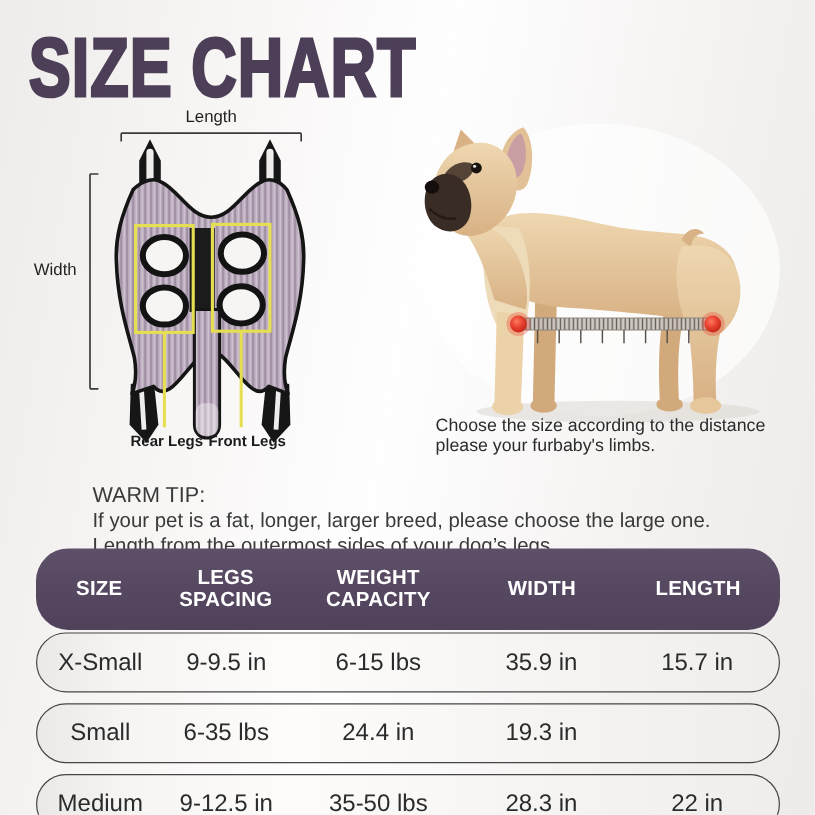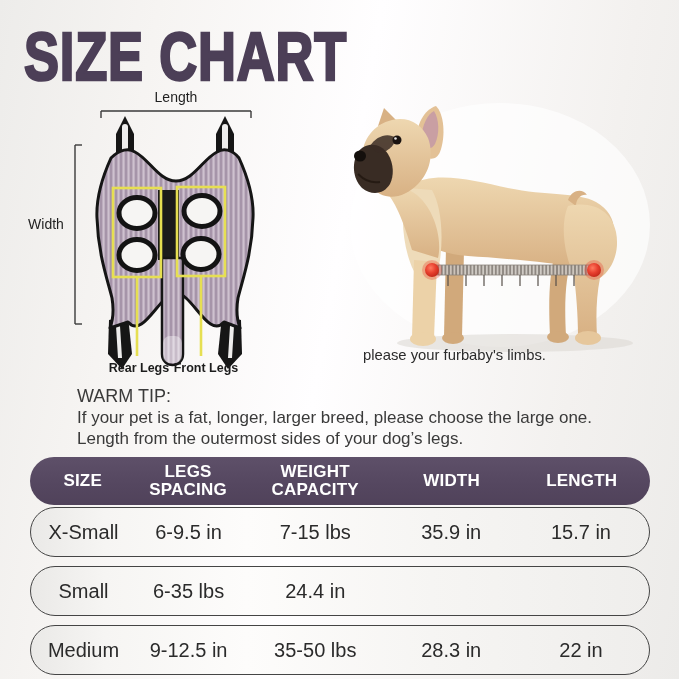--- a/index.html
+++ b/index.html
@@ -12,26 +12,26 @@
     position:absolute;left:24px;top:16px;margin:0;white-space:nowrap;
     font-size:64px;font-weight:bold;color:#4c3f57;letter-spacing:1px;
     -webkit-text-stroke:2.4px #4c3f57;
     transform:scale(0.82,1.08);transform-origin:left top;
   }
   .harness-svg{position:absolute;left:25px;top:88px;width:250px;height:300px;}
   .dog-svg{position:absolute;left:350px;top:100px;width:302px;height:258px;}
   .dim-label{font-size:14px;fill:#1f1f1f;}
   .leg-label{font-size:12.5px;font-weight:bold;fill:#1c1c1c;}
   .dog-caption{position:absolute;left:363px;top:347px;font-size:14.8px;line-height:1.14;color:#2b2b2b;}
-  .warm-tip{position:absolute;left:77px;top:386px;font-size:17px;line-height:1.22;color:#3a3a3a;}
+  .warm-tip{position:absolute;left:77px;top:402px;font-size:17px;line-height:1.22;color:#3a3a3a;}
   .warm-tip .wt-head{font-size:18px;}
   .size-table{position:absolute;left:30px;top:457px;width:620px;}
   .thead,.trow{display:grid;grid-template-columns:17% 17% 24% 20% 22%;align-items:center;text-align:center;}
   .thead{
-    height:48px;border-radius:27px;color:#ffffff;font-weight:bold;font-size:17px;
+    height:68px;border-radius:27px;color:#ffffff;font-weight:bold;font-size:17px;
     line-height:1.08;letter-spacing:.2px;
     background:linear-gradient(180deg,#5e5069 0%,#554760 55%,#50425a 100%);
   }
   .thead .cell{white-space:pre-line;}
   .trow{
     height:48px;margin-top:9px;border:1.6px solid #454545;border-radius:26px;
     font-size:20px;color:#2b2b2b;
     background:linear-gradient(90deg,#eae9e7 0%,#f6f5f3 12%,#fdfcfb 35%,#f6f5f3 65%,#efeeec 100%);
   }
   .trow.first{margin-top:2px;}
@@ -180,20 +180,21 @@
         <line x1="224" y1="175" x2="224" y2="186"></line>
     </g>
     <circle cx="82" cy="170" r="10" fill="#e8402f" opacity="0.32"></circle>
     <circle cx="82" cy="170" r="7" fill="url(#gRed)"></circle>
     <circle cx="244" cy="170" r="10" fill="#e8402f" opacity="0.32"></circle>
     <circle cx="244" cy="170" r="7" fill="url(#gRed)"></circle>
   </g>
 </svg>
 
 <div class="dog-caption">
+  <div>Choose the size according to the distance</div>
   <div>please your furbaby's limbs.</div>
 </div>
 
 <div class="warm-tip">
   <div class="wt-head">WARM TIP:</div>
   <div>If your pet is a fat, longer, larger breed, please choose the large one.</div>
   <div>Length from the outermost sides of your dog’s legs.</div>
 </div>
 
 <div class="size-table">
@@ -202,30 +203,31 @@
     <div class="cell">LEGS
 SPACING</div>
     <div class="cell">WEIGHT
 CAPACITY</div>
     <div class="cell">WIDTH</div>
     <div class="cell">LENGTH</div>
   </div>
 
   <div class="trow first">
     <div>X-Small</div>
-    <div>6-9.5 in</div>
-    <div>7-15 lbs</div>
+    <div>9-9.5 in</div>
+    <div>6-15 lbs</div>
     <div>35.9 in</div>
     <div>15.7 in</div>
   </div>
 
   <div class="trow">
     <div>Small</div>
     <div>6-35 lbs</div>
     <div>24.4 in</div>
+    <div>19.3 in</div>
   </div>
 
   <div class="trow">
     <div>Medium</div>
     <div>9-12.5 in</div>
     <div>35-50 lbs</div>
     <div>28.3 in</div>
     <div>22 in</div>
   </div>
 </div>

